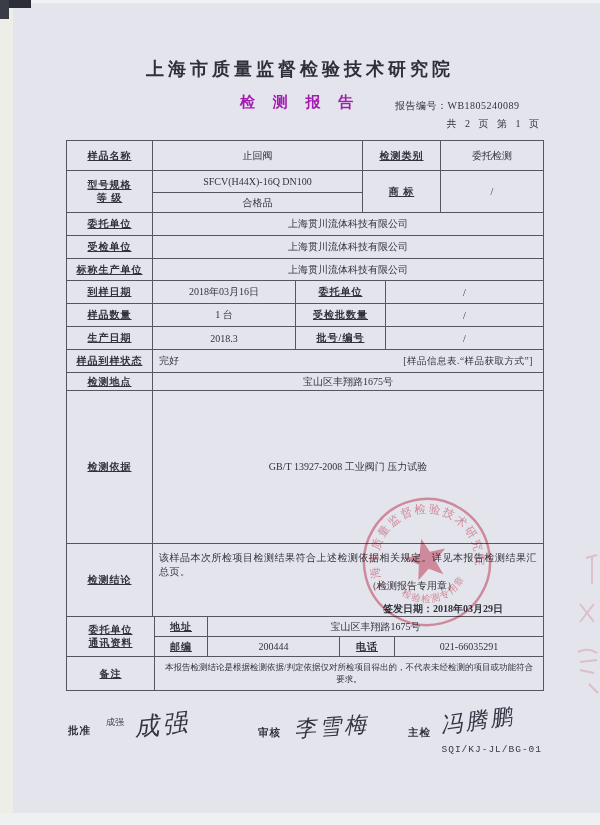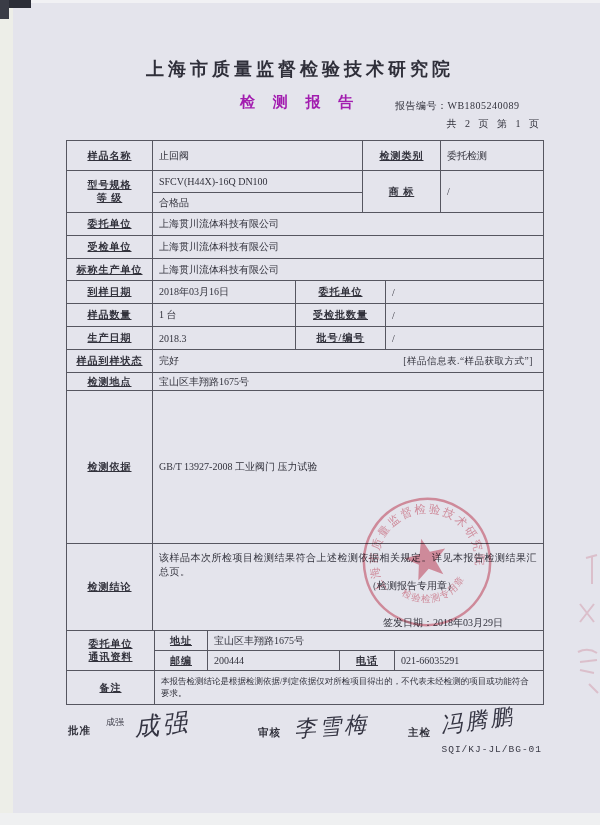--- a/index.html
+++ b/index.html
@@ -22,30 +22,30 @@
     font-size:15px;font-weight:bold;letter-spacing:7px;color:#a21caf;}
   .repno{position:absolute;left:395px;top:99px;font-size:10px;letter-spacing:.5px;}
   .pagination{position:absolute;right:58px;top:117px;font-size:10px;letter-spacing:3px;}
 
   .tablewrap{position:absolute;left:66px;top:140px;width:477px;}
   table{border-collapse:collapse;table-layout:fixed;width:477px;}
   table + table{margin-top:-1px;}
   td{border:1px solid #565660;font-size:10px;vertical-align:middle;padding:0 6px;
      overflow:hidden;white-space:nowrap;}
   td.lbl{text-align:center;font-weight:bold;letter-spacing:1px;padding:0 2px;text-decoration:underline;}
-  td.val{text-align:left;}
+  td.val{text-align:center;}
   td.ctr{text-align:center;}
   .two-line{line-height:1.25;}
   .flexcell{display:flex;justify-content:space-between;align-items:center;}
   .note-right{font-size:9.5px;letter-spacing:.5px;padding-right:4px;}
   .small-txt{font-size:8.5px;white-space:normal;line-height:1.4;}
   .concl{white-space:normal;vertical-align:top;}
   .c-line1{margin-top:7px;font-size:10px;letter-spacing:.5px;}
   .c-seal{margin-top:0;text-align:center;padding-left:128px;font-size:10px;}
-  .c-issue{margin-top:23px;text-align:right;padding-right:34px;font-size:10px;}
+  .c-issue{margin-top:9px;text-align:right;padding-right:34px;font-size:10px;font-weight:bold;}
 
   .stamp{position:absolute;left:352px;top:487px;color:rgba(216,92,112,.62);
     mix-blend-mode:multiply;transform:rotate(-14deg);}
   .edge-art{position:absolute;right:0;top:552px;opacity:.55;mix-blend-mode:multiply;}
 
   .sig-label{position:absolute;font-size:10.5px;font-weight:bold;letter-spacing:1px;}
   .sig-printed{position:absolute;font-size:9px;color:#3c3c48;}
   .handwrite{position:absolute;font-style:italic;color:#343442;letter-spacing:3px;}
   .doc-code{position:absolute;right:58px;top:744px;font-size:9.5px;letter-spacing:1px;
     font-family:"Liberation Mono","DejaVu Sans Mono",monospace;color:#3a3a46;}

